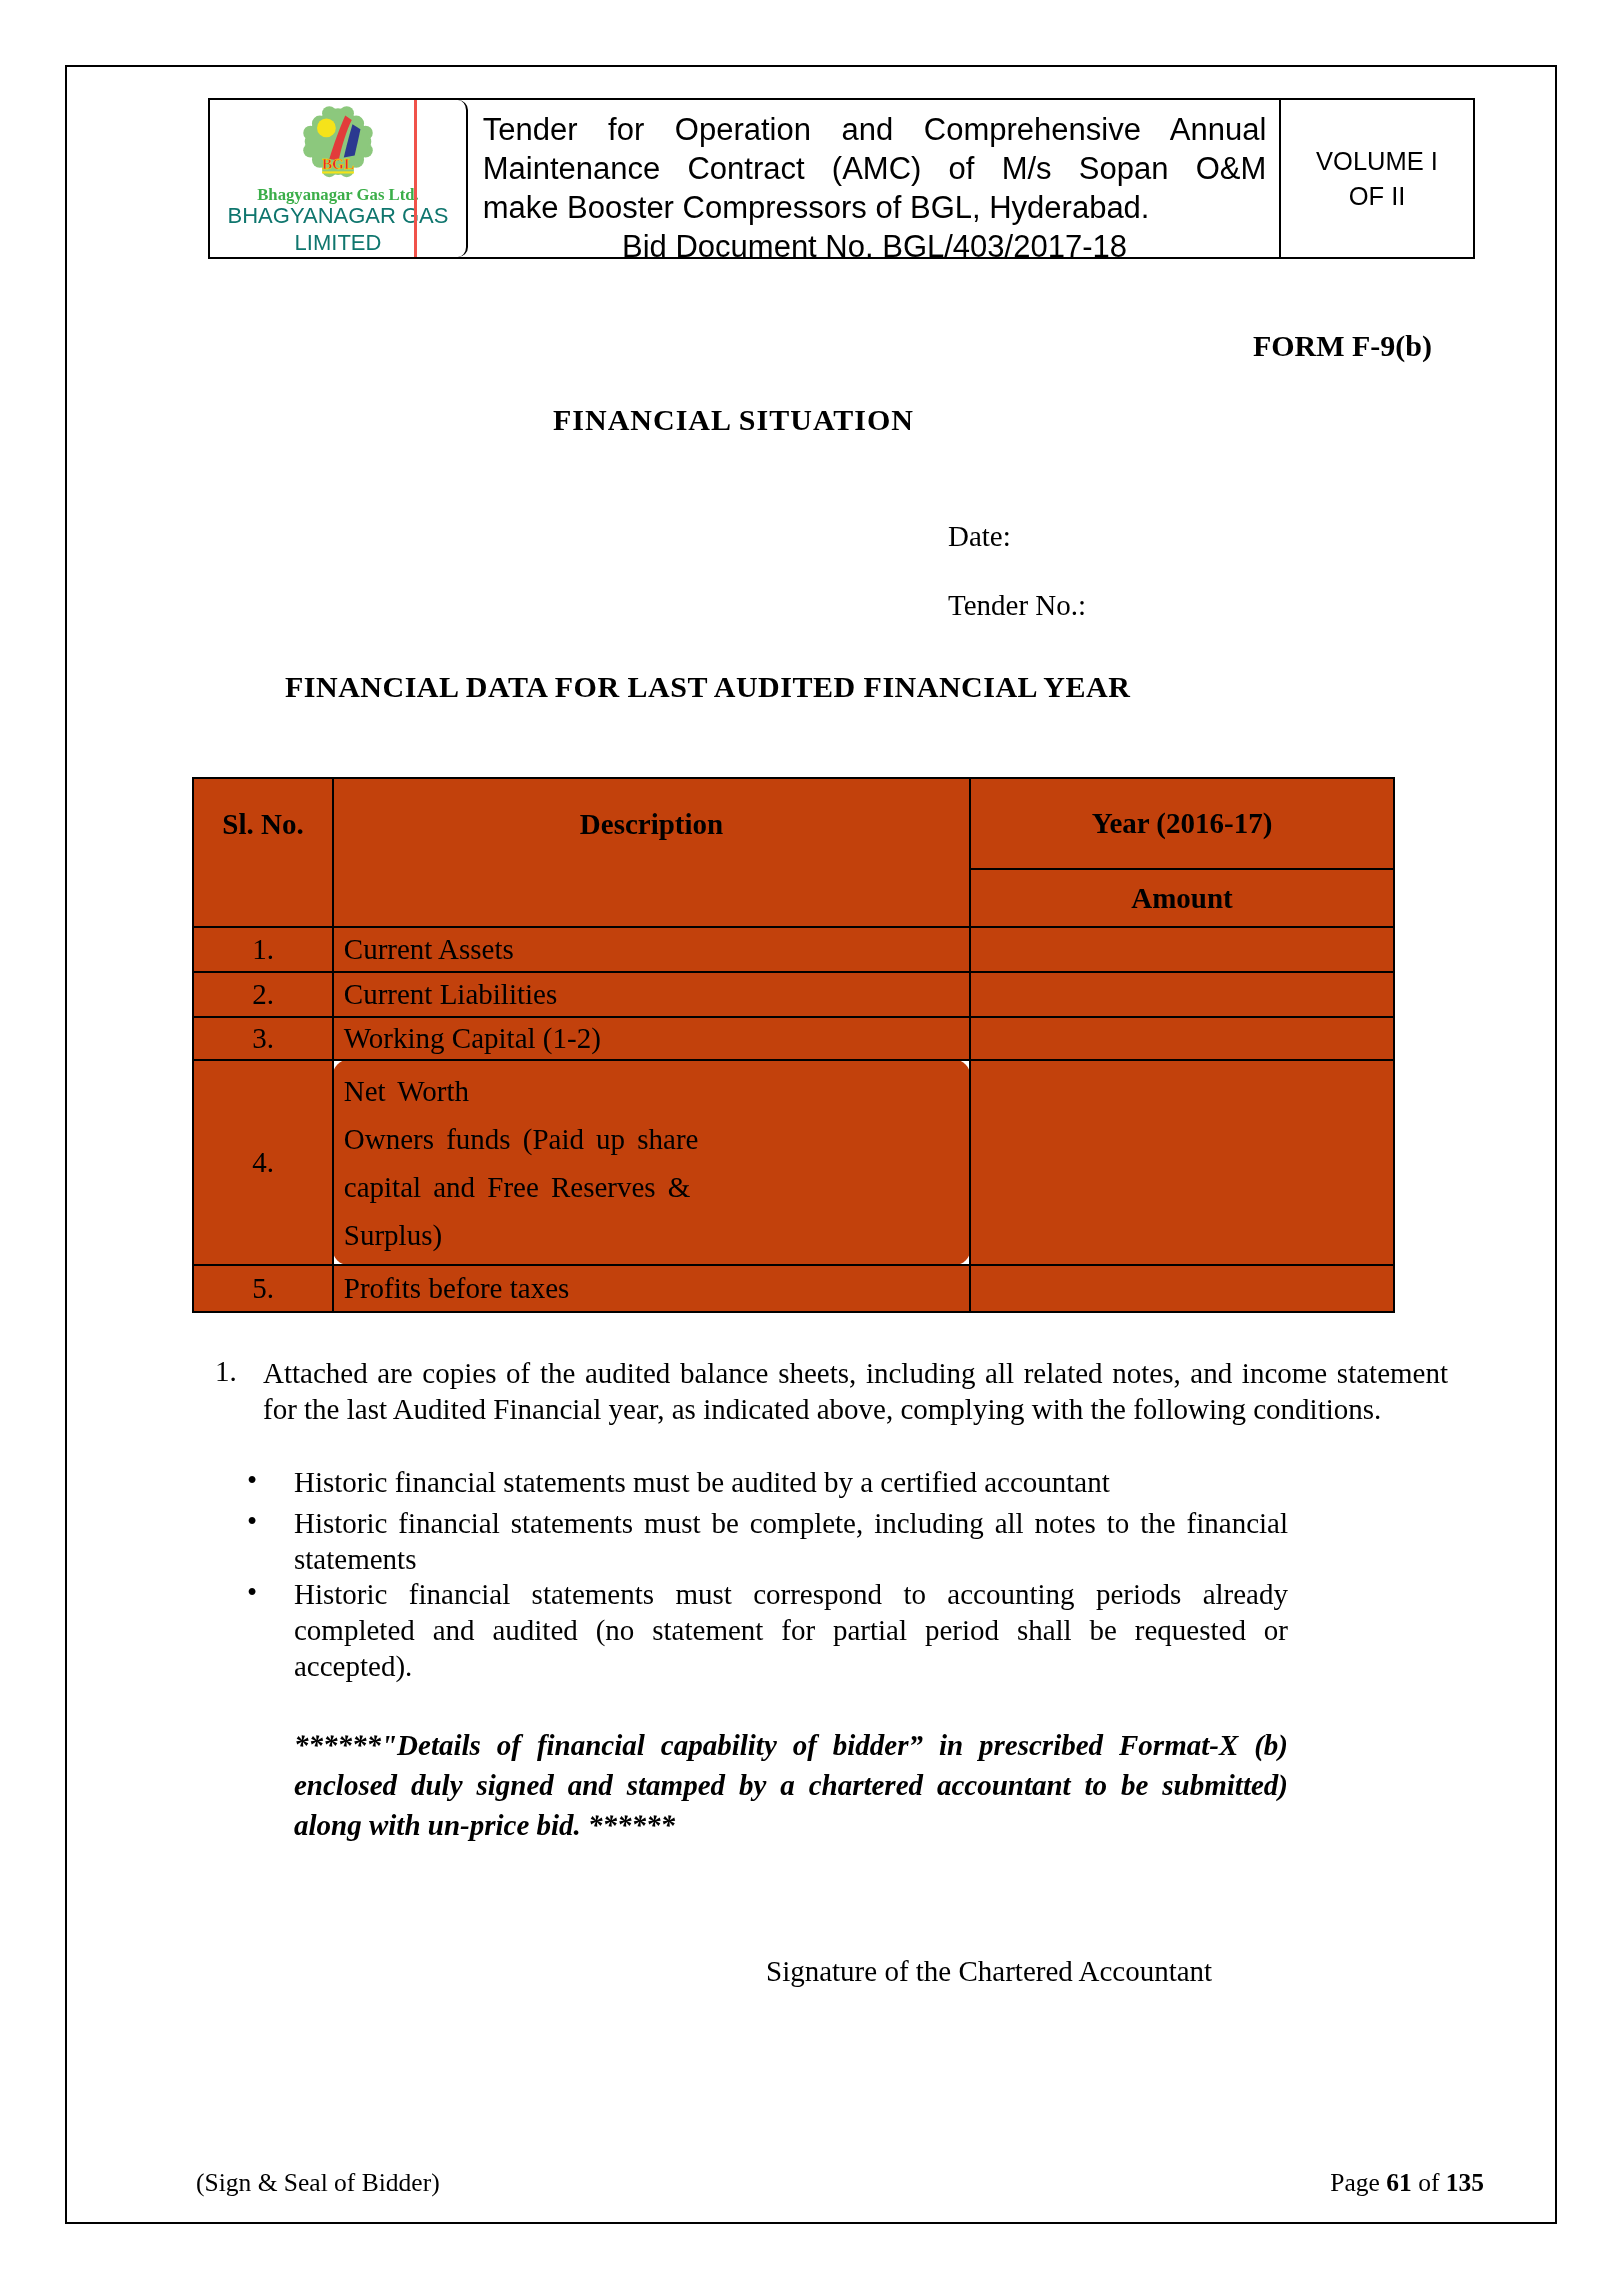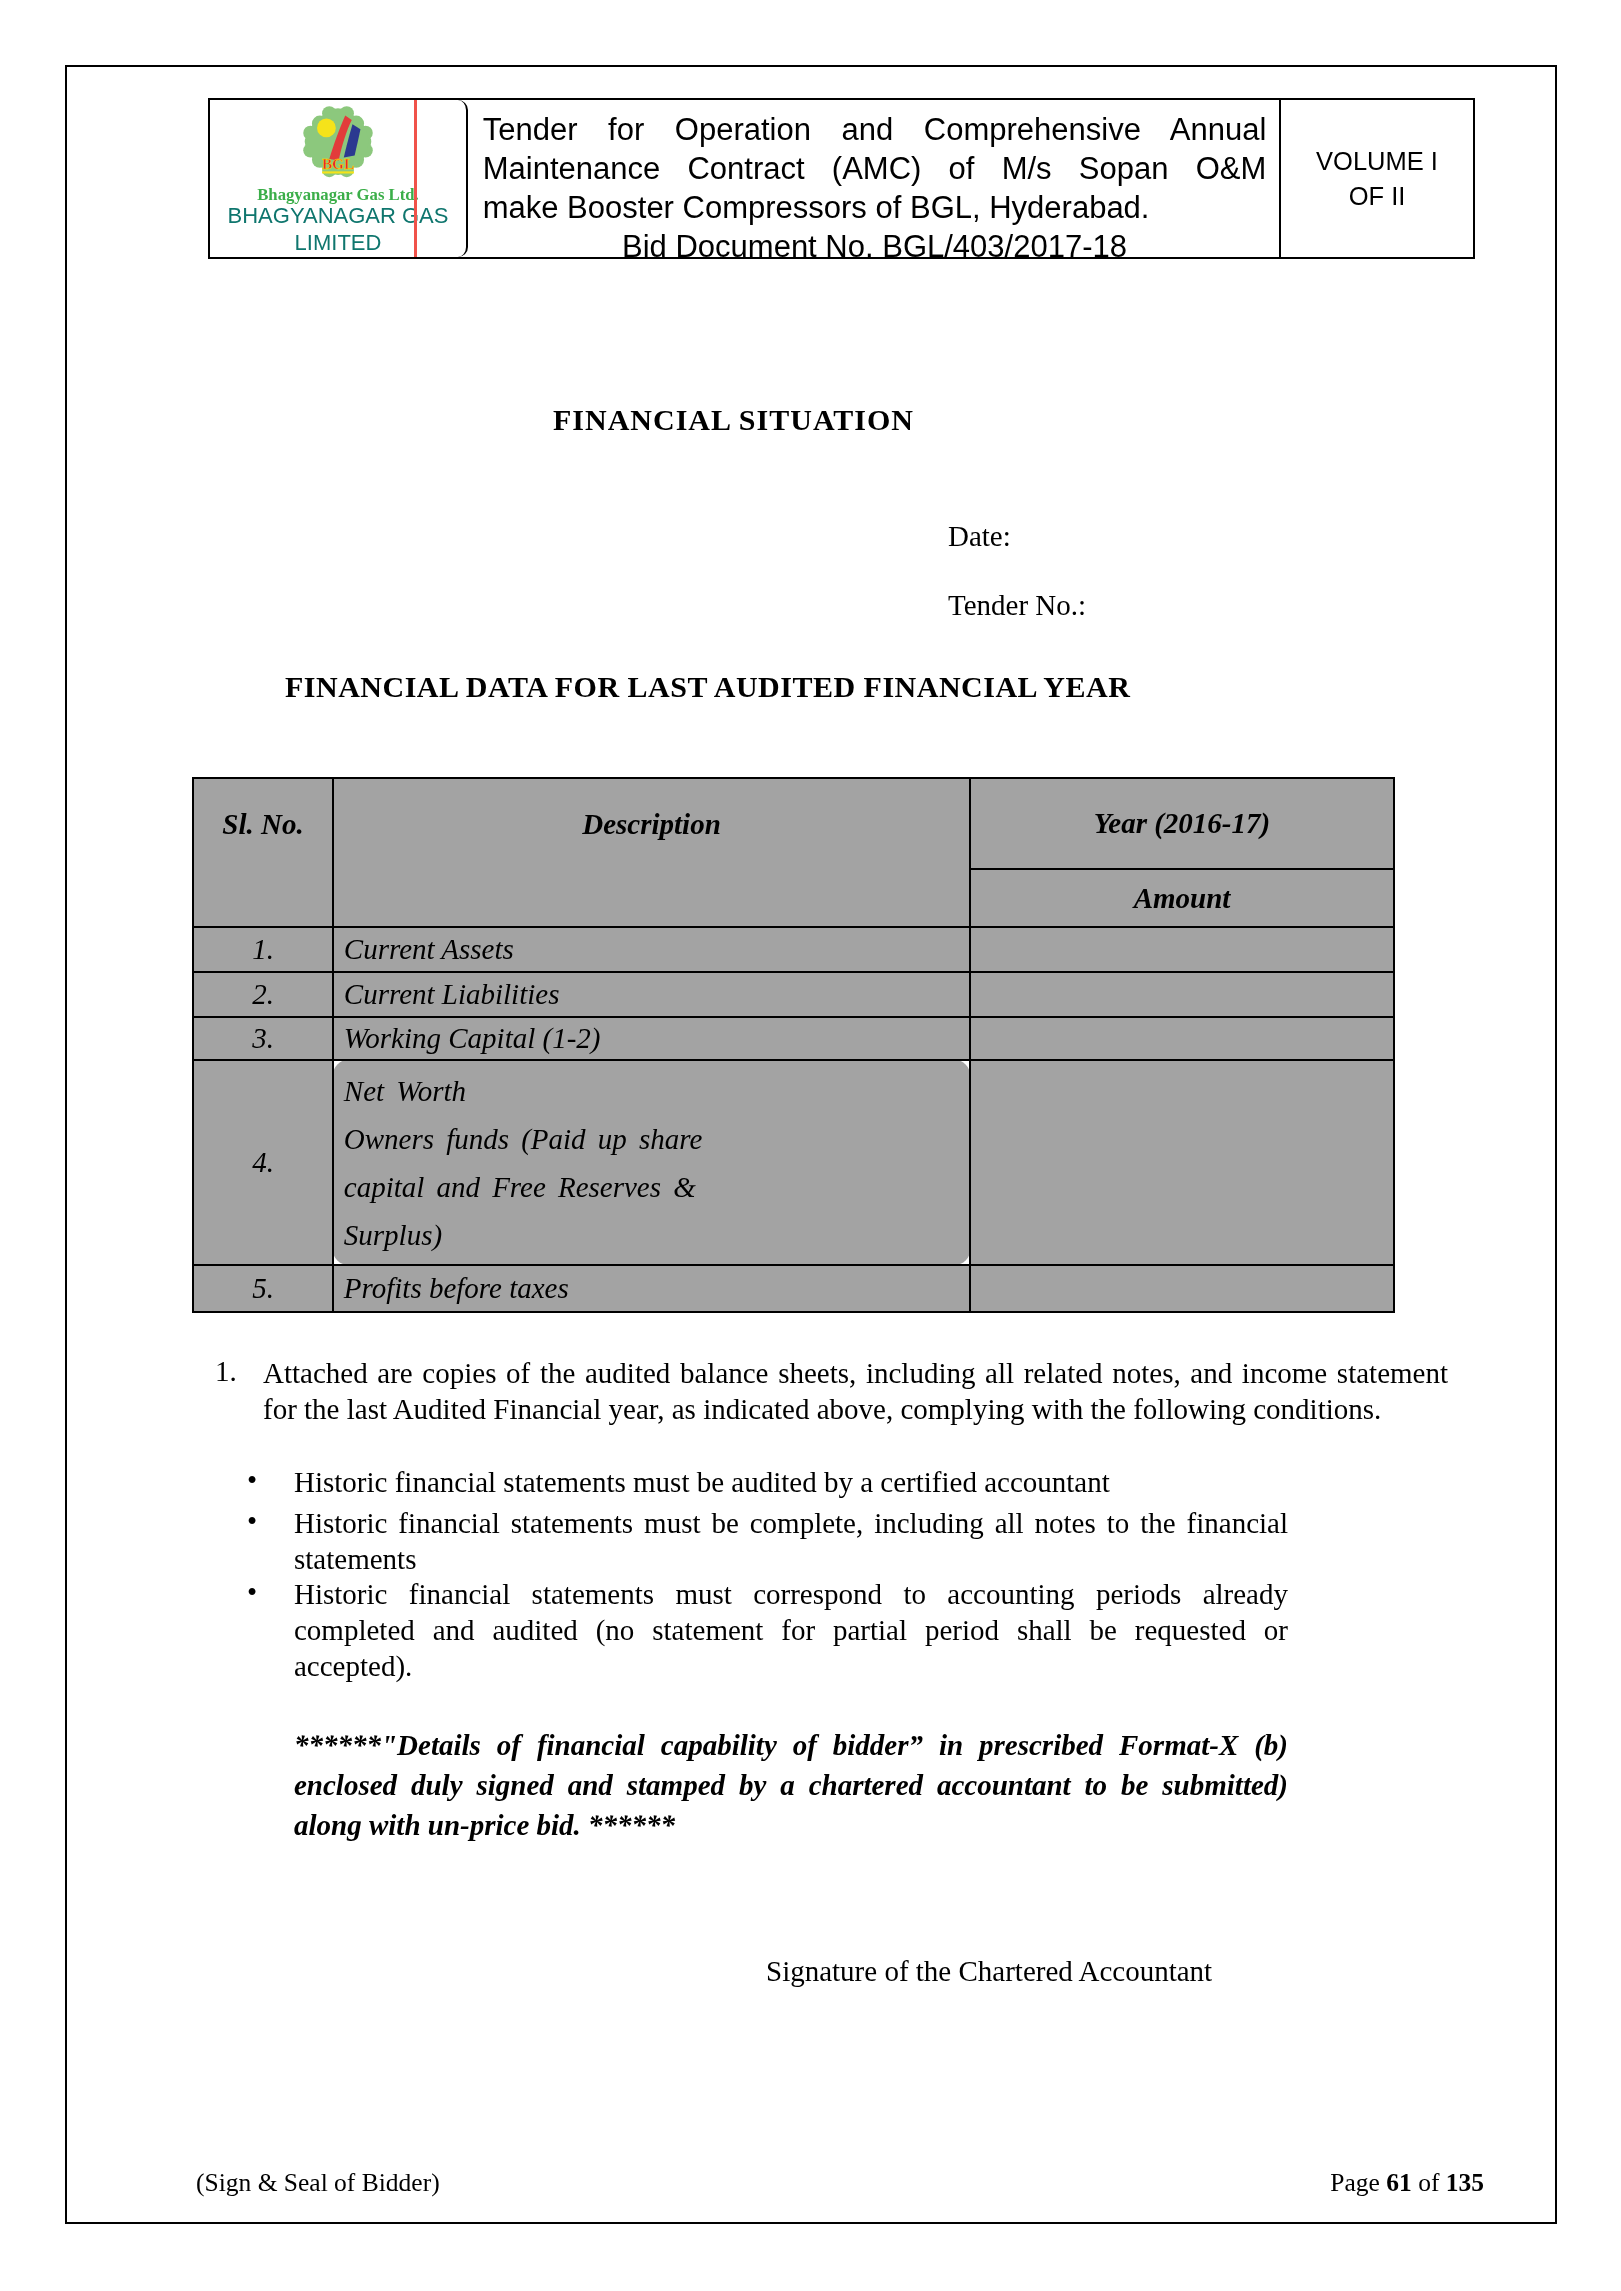--- a/index.html
+++ b/index.html
@@ -34,21 +34,21 @@
   .form-no{top:329px;left:942px;width:490px;text-align:right;font-weight:bold;font-size:30px;}
   .fin-situation{top:403px;left:553px;font-weight:bold;font-size:30px;letter-spacing:1px;}
   .date-label{top:520px;left:948px;font-size:29px;}
   .tender-label{top:589px;left:948px;font-size:29px;}
   .section-heading{top:670px;left:285px;font-weight:bold;font-size:30px;letter-spacing:0.5px;}
   
   .fin-table{
     position:absolute;left:192px;top:777px;border-collapse:collapse;table-layout:fixed;
     width:1202px;font-size:29px;
   }
-  .fin-table td{border:2.9px solid #000;box-sizing:border-box;background:#a3a3a3;font-style:italic;}
+  .fin-table td{border:2.9px solid #000;box-sizing:border-box;background:#c2410c;}
   .col-sl{width:140px;}
   .col-desc{width:637px;}
   .col-amt{width:424px;}
   .hdr{font-weight:bold;text-align:center;}
   .hdr-top{vertical-align:top;padding-top:29px;}
   .cell-sl{text-align:center;vertical-align:middle;}
   .cell-desc{text-align:left;vertical-align:middle;padding-left:9.8px;}
   .row4-desc{white-space:pre-line;line-height:48px;word-spacing:4.9px;padding-top:5.9px;padding-bottom:5px;border-radius:15px;}
   
   .item-number{top:1355px;left:215px;font-size:29px;}
@@ -114,20 +114,21 @@
       <div class="title-line jline">Maintenance Contract (AMC) of M/s Sopan O&amp;M</div>
       <div class="title-line lline">make Booster Compressors of BGL, Hyderabad.</div>
       <div class="title-line cline">Bid Document No. BGL/403/2017-18</div>
     </div>
     <div class="volume-cell">
       <div class="volume-line">VOLUME I</div>
       <div class="volume-line">OF II</div>
     </div>
   </div>
 
+  <div class="abs form-no">FORM F-9(b)</div>
   <div class="abs fin-situation">FINANCIAL SITUATION</div>
   <div class="abs date-label">Date:</div>
   <div class="abs tender-label">Tender No.:</div>
   <div class="abs section-heading">FINANCIAL DATA FOR LAST AUDITED FINANCIAL YEAR</div>
 
   <table class="fin-table">
     <colgroup>
         <col class="col-sl">
         <col class="col-desc">
         <col class="col-amt">

